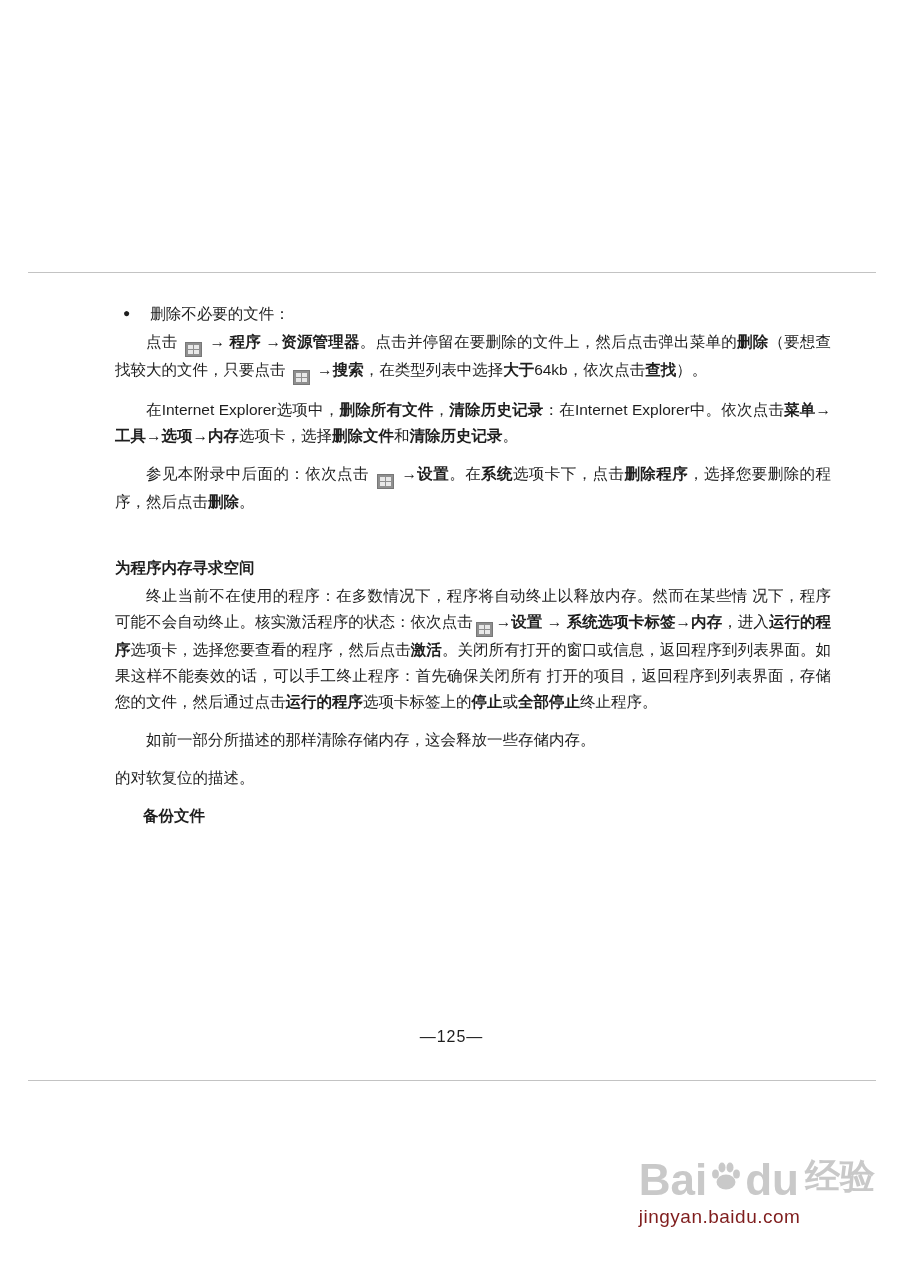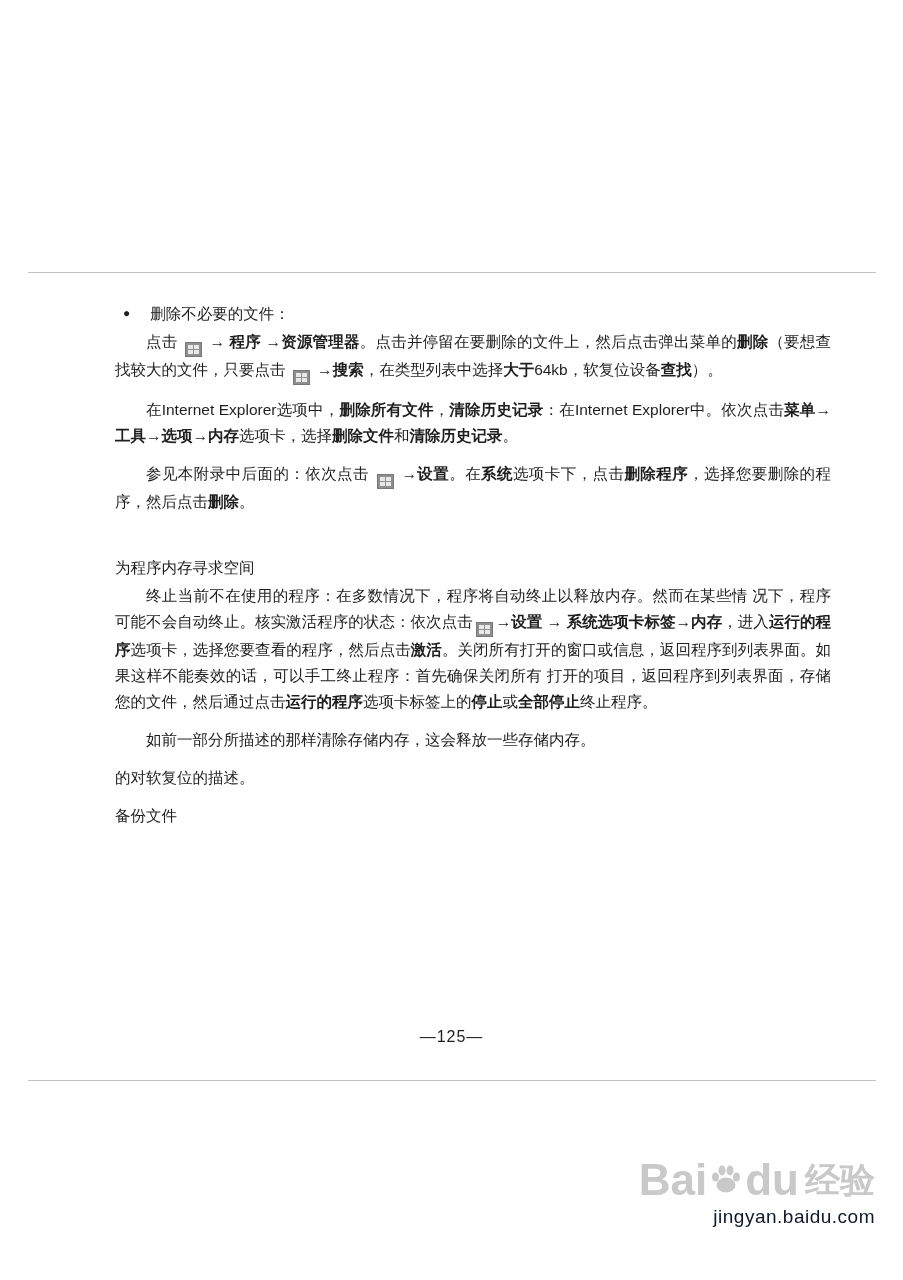--- a/index.html
+++ b/index.html
@@ -10,67 +10,67 @@
   .rule{position:absolute;left:28px;width:848px;height:1px;background:#c3c3c3;}
   #rule-top{top:272px;}
   #rule-bottom{top:1080px;}
 
   #doc-content{
     position:absolute;left:115px;top:300px;width:716px;
     font-size:15.5px;line-height:26px;text-align:justify;
   }
   #doc-content section{display:block;}
   #doc-content section:nth-child(2){margin-top:40px;}
-  #doc-content section:nth-child(3){margin-top:6px;}
+  #doc-content section:nth-child(3){margin-top:6px;margin-left:28px;}
 
   .bullet-title{font-weight:normal;padding-left:8px;margin:0 0 2px;}
   .bullet{font-size:12px;margin-right:20px;vertical-align:2px;}
-  .heading{font-weight:normal;margin:0 0 2px;}
+  .heading{font-weight:bold;margin:0 0 2px;}
   .para{margin:0 0 12px;}
   .para.indent{text-indent:2em;}
   .b{font-weight:bold;}
 
   .inline-icon{
     display:inline-grid;grid-template-columns:5px 5px;grid-template-rows:4px 4px;
     gap:1px;padding:2px;background:#8f8f8f;vertical-align:-2px;margin:0 3px;
     border:1px solid #777;
   }
   .inline-icon i{background:#e9e9e9;display:block;}
 
   #page-number{
     position:absolute;top:1028px;left:0;width:903px;text-align:center;
     font-size:16px;letter-spacing:1px;color:#1e1e1e;
   }
 
   #watermark{position:absolute;right:28px;top:1158px;color:#c9c9c9;}
-  .wm-row{display:flex;align-items:center;justify-content:flex-end;}
+  .wm-row{display:flex;align-items:flex-start;justify-content:flex-end;}
   .wm-bai,.wm-du{font-size:44px;font-weight:bold;line-height:1;}
   .wm-suffix{font-size:35px;font-weight:bold;line-height:1.05;margin-left:6px;}
   .wm-paw{margin:0 1px 2px 1px;}
-  .wm-url{font-size:19px;text-align:right;margin-top:4px;color:#0f172a;letter-spacing:0.5px;}
+  .wm-url{font-size:19px;margin-top:4px;color:#7f1d1d;letter-spacing:0.5px;}
 </style>
 </head>
 <body>
 
 <div class="rule" id="rule-top"></div>
 
 <main id="doc-content">
     <section>
       <div class="bullet-title"><span class="bullet">●</span><span>删除不必要的文件：</span></div>
       <p class="para indent"><span>点击 </span><span class="inline-icon">
           <i></i>
           <i></i>
           <i></i>
           <i></i>
         </span><span> → </span><span class="b">程序</span><span> →</span><span class="b">资源管理器</span><span>。点击并停留在要删除的文件上，然后点击弹出菜单的</span><span class="b">删除</span><span>（要想查找较大的文件，只要点击 </span><span class="inline-icon">
           <i></i>
           <i></i>
           <i></i>
           <i></i>
-        </span><span> →</span><span class="b">搜索</span><span>，在类型列表中选择</span><span class="b">大于</span><span>64kb，软复位设备</span><span class="b">查找</span><span>）。</span></p>
+        </span><span> →</span><span class="b">搜索</span><span>，在类型列表中选择</span><span class="b">大于</span><span>64kb，依次点击</span><span class="b">查找</span><span>）。</span></p>
       <p class="para indent"><span>在Internet Explorer选项中，</span><span class="b">删除所有文件</span><span>，</span><span class="b">清除历史记录</span><span>：在Internet Explorer中。依次点击</span><span class="b">菜单</span><span>→</span><span class="b">工具</span><span>→</span><span class="b">选项</span><span>→</span><span class="b">内存</span><span>选项卡，选择</span><span class="b">删除文件</span><span>和</span><span class="b">清除历史记录</span><span>。</span></p>
       <p class="para indent"><span>参见本附录中后面的：依次点击 </span><span class="inline-icon">
           <i></i>
           <i></i>
           <i></i>
           <i></i>
         </span><span> →</span><span class="b">设置</span><span>。在</span><span class="b">系统</span><span>选项卡下，点击</span><span class="b">删除程序</span><span>，选择您要删除的程序，然后点击</span><span class="b">删除</span><span>。</span></p>
     </section>
     <section>
       <div class="heading">为程序内存寻求空间</div>

